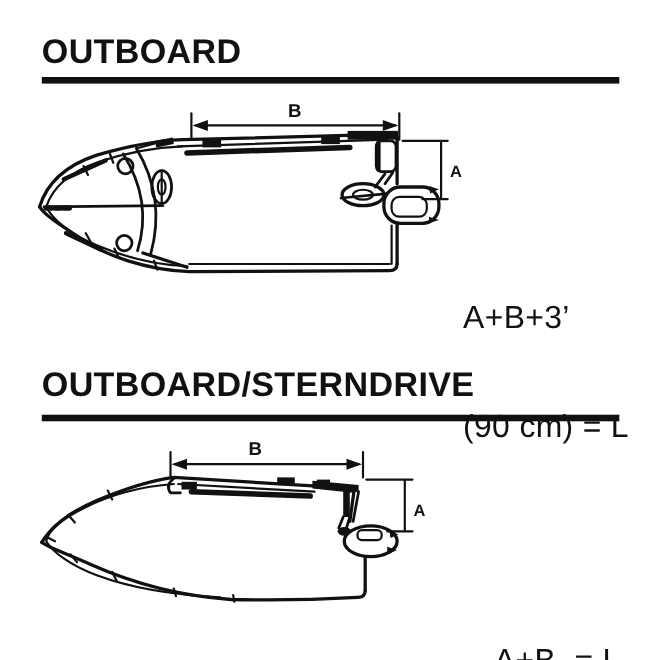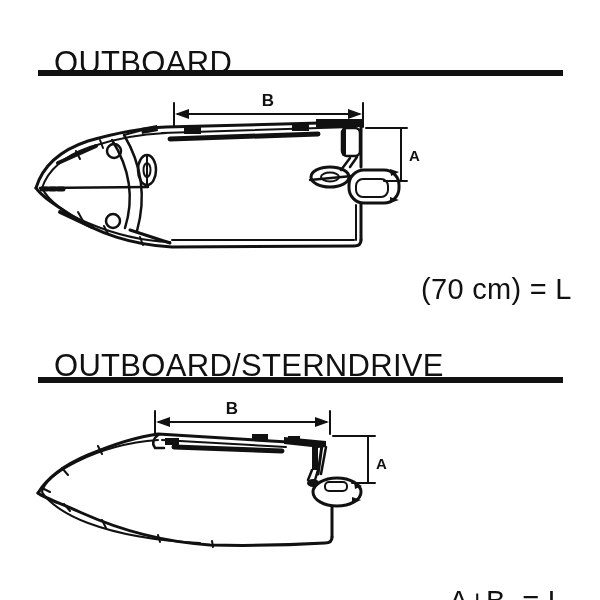--- a/index.html
+++ b/index.html
@@ -1,22 +1,22 @@
 <!DOCTYPE html>
 <html><head>
 <meta charset="utf-8">
 <style>
   html,body{margin:0;padding:0;background:#ffffff;}
   .canvas{
     position:relative;width:600px;height:600px;background:#ffffff;
     font-family:"Liberation Sans", sans-serif;color:#111111;overflow:hidden;
   }
   .heading{
-    position:absolute;left:38px;margin:16px;
-    font-size:31px;font-weight:400;line-height:31px;letter-spacing:.3px;color:#111111;
+    position:absolute;left:38px;margin:0;
+    font-size:31px;font-weight:700;line-height:31px;letter-spacing:.3px;color:#111111;
   }
   .h1{top:31px;}
   .h2{top:334px;}
   .rule{position:absolute;left:38px;width:525px;height:6px;background:#111111;}
   .r1{top:70px;}
   .r2{top:377px;}
   .diagram{position:absolute;left:0;}
   .d1{top:85px;width:600px;height:205px;}
   .d2{top:392px;width:600px;height:165px;}
   .formula{
@@ -101,21 +101,22 @@
         <text x="268" y="106" font-size="17" text-anchor="middle">B</text>
       </g>
 
       <g>
         <path class="ln" stroke-width="2" d="M 366 128 L 407 128 M 401 128 L 401 181 M 384 181 L 407 181"></path>
         <text x="409" y="161" font-size="15">A</text>
       </g>
     </svg>
 
     <div class="formula f1">
-      <div>(70 cm) = L</div>
+      <div>A+B+3’</div>
+      <div>(90 cm) = L</div>
     </div>
   </section>
 
   <section>
     <h1 class="heading h2">OUTBOARD/STERNDRIVE</h1>
     <div class="rule r2"></div>
 
     <svg class="diagram d2" viewBox="0 392 600 165" xmlns="http://www.w3.org/2000/svg">
 
       <g>

